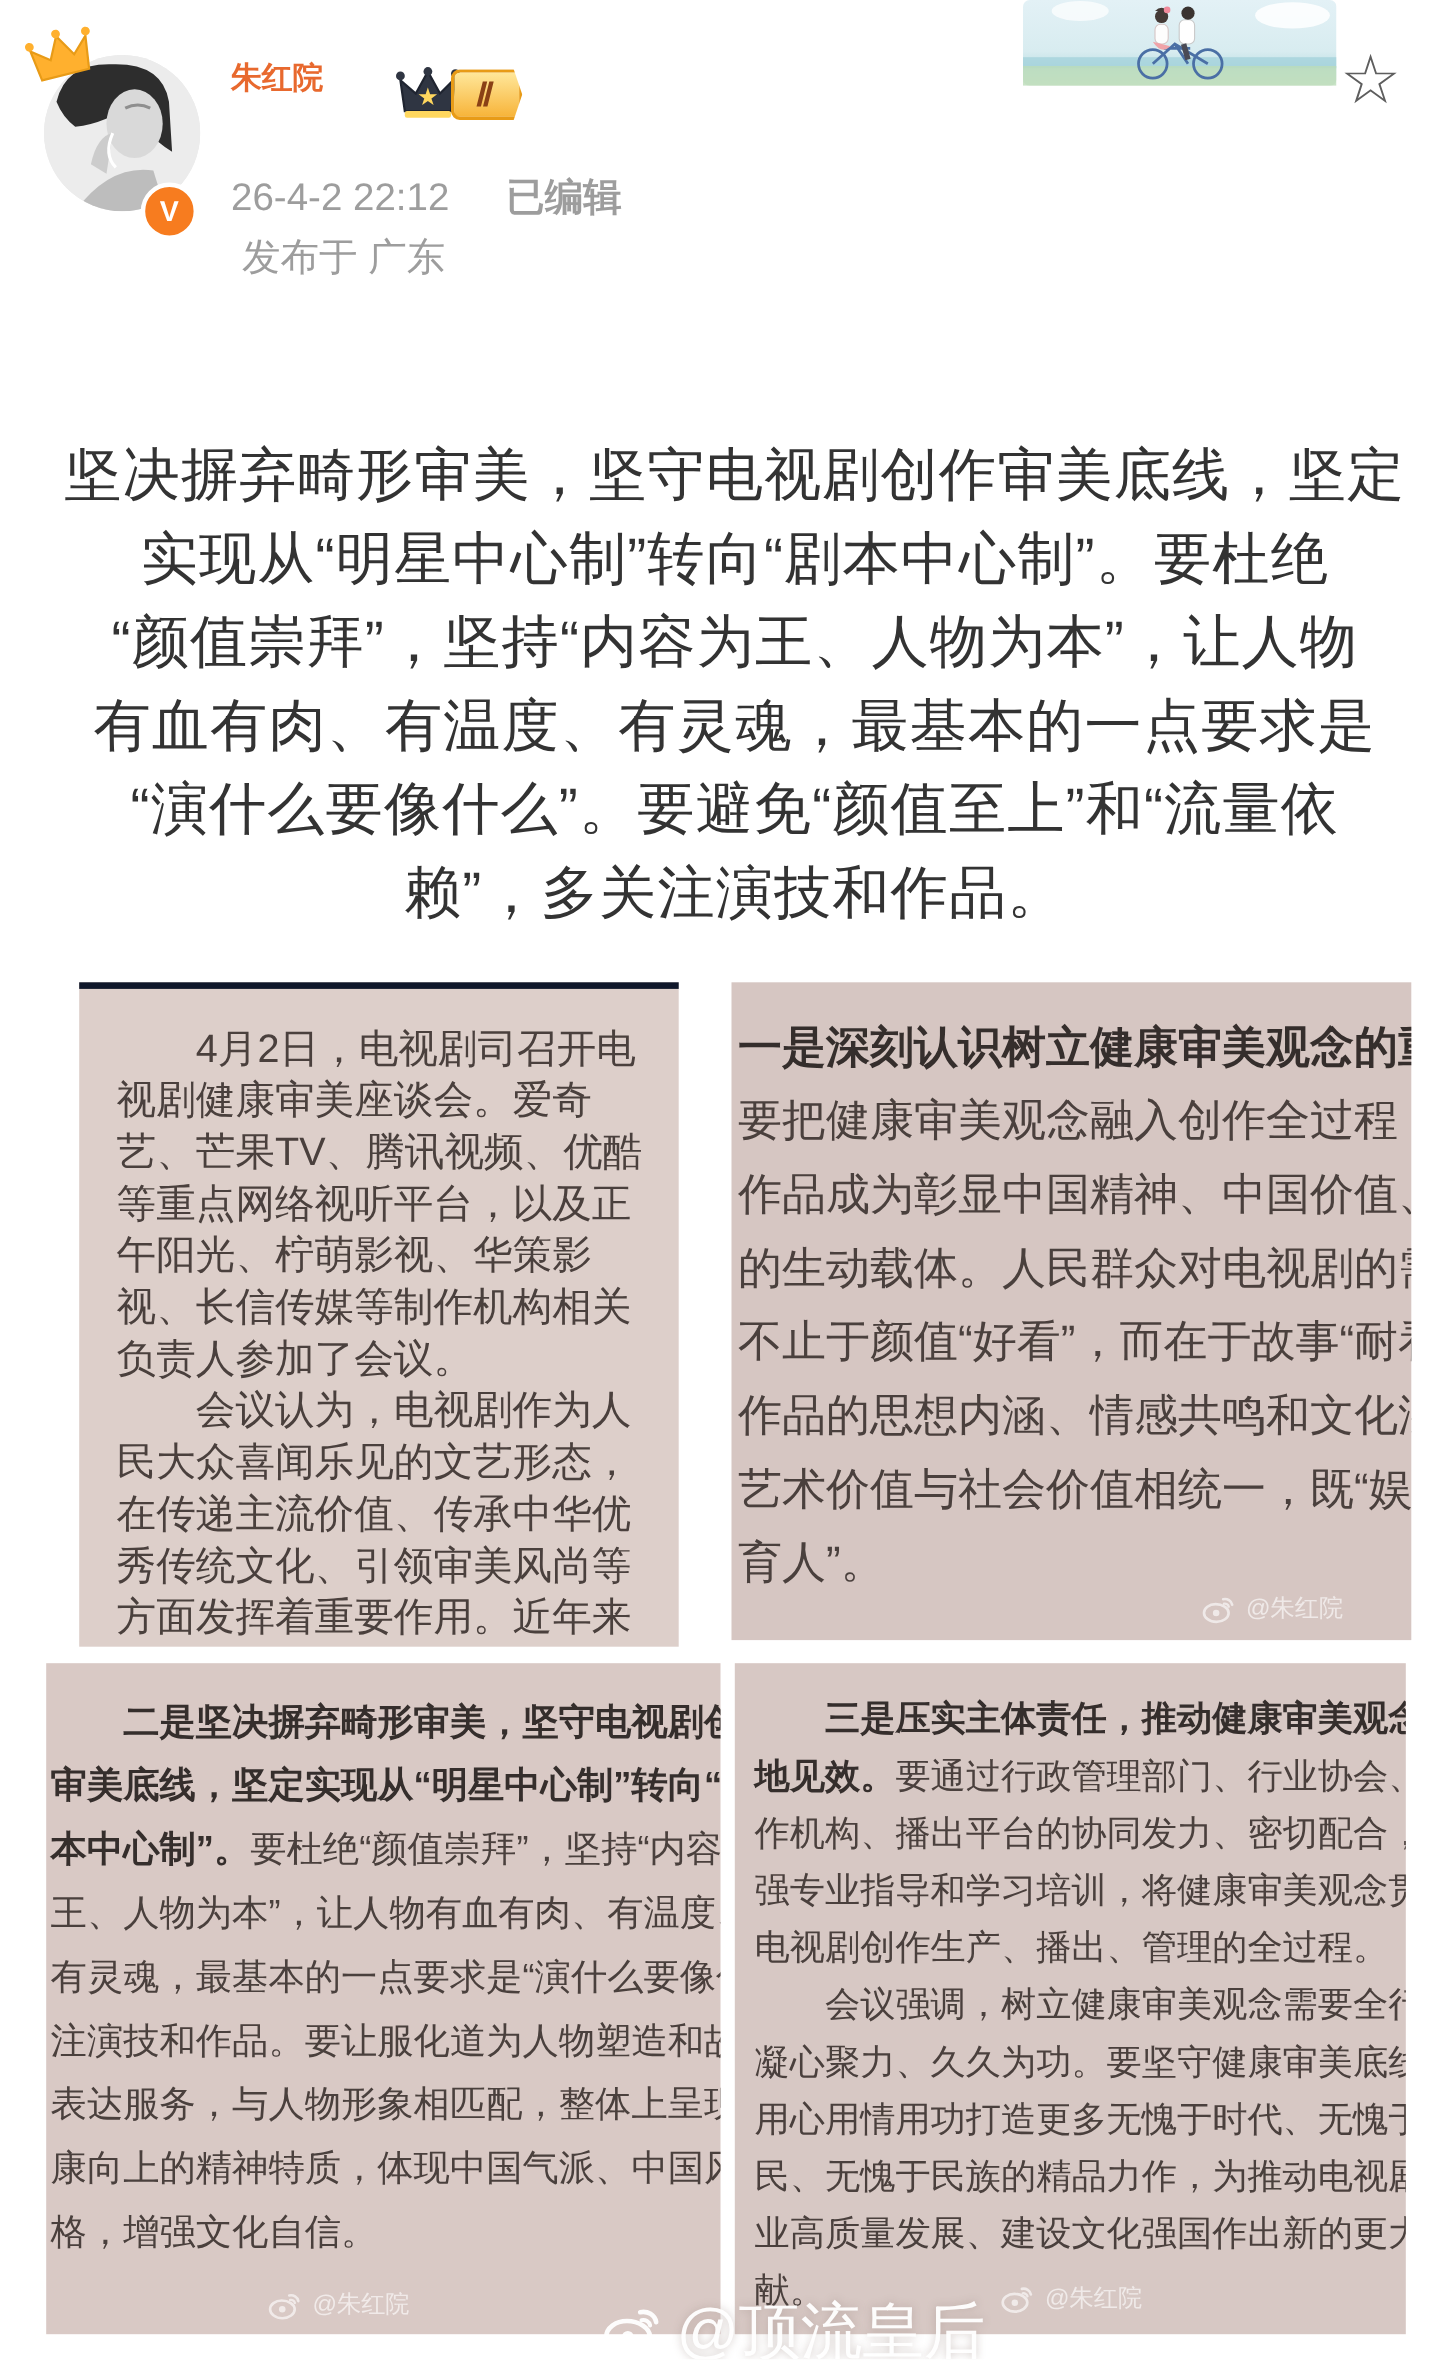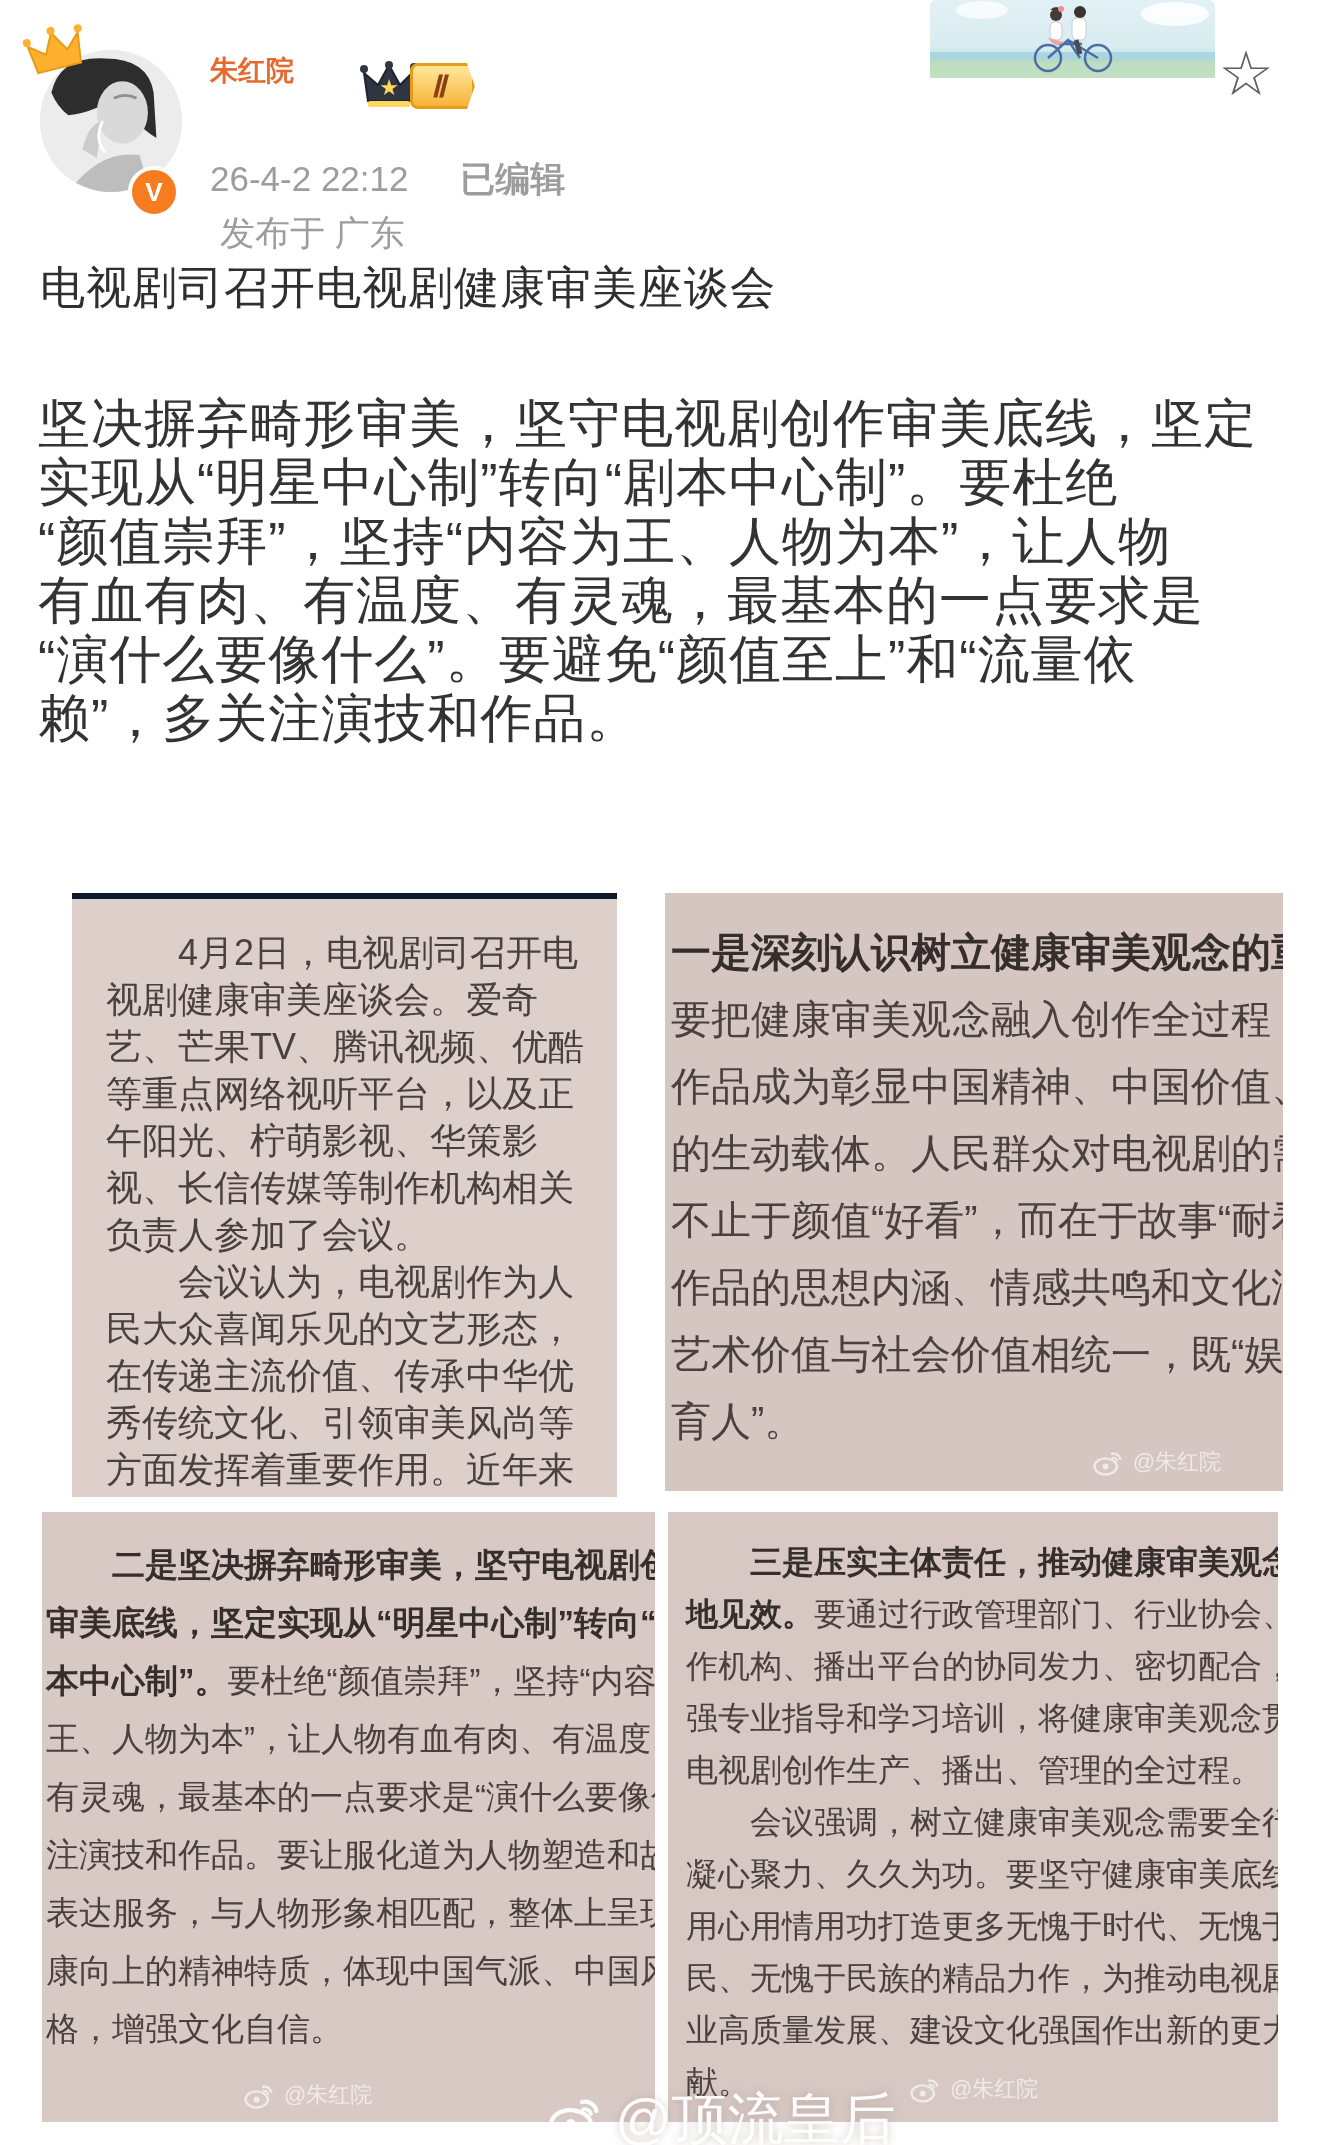--- a/index.html
+++ b/index.html
@@ -21,22 +21,22 @@
   .vip-plaque{height:40px;margin-left:-8px;padding:0 26px 0 18px;background:linear-gradient(#ffe79a,#f7b43a);
       border:3px solid #e89b17;border-radius:8px 4px 4px 8px;display:flex;align-items:center;
       clip-path:polygon(0 0,88% 0,100% 50%,88% 100%,0 100%);}
   .vip-lvl{font-family:"Liberation Serif",serif;font-style:italic;font-weight:bold;font-size:30px;color:#8a4116;}
   .meta1{position:absolute;left:210px;top:156px;font-size:35px;color:#9d9d9d;}
   .meta1 .edited{margin-left:42px;font-weight:bold;}
   .meta2{position:absolute;left:210px;top:210px;font-size:35px;color:#9d9d9d;margin-left:10px;}
 
   
   .post-title{position:absolute;left:40px;top:258px;font-size:45px;font-weight:500;color:#2f2f2f;letter-spacing:1px;}
-  .post-body{position:absolute;left:38px;top:394px;width:1260px;font-size:52px;line-height:59px;
-             color:#333333;white-space:pre-line;letter-spacing:1px;}
+  .post-body{position:absolute;left:38px;top:394px;width:1260px;font-size:52px;line-height:76px;
+             color:#333333;white-space:pre-line;letter-spacing:1px;text-align:center;}
 
   
   .photo{position:absolute;overflow:hidden;cursor:pointer;color:#4a403d;}
   .photo-1{left:72px;top:893px;width:545px;height:598px;background:#ddcfca;border-top:6px solid #0f172a;}
   .photo-2{left:665px;top:893px;width:618px;height:598px;background:#d6c6c2;}
   .photo-3{left:42px;top:1512px;width:613px;height:610px;background:#d9c9c5;}
   .photo-4{left:668px;top:1512px;width:610px;height:610px;background:#d7c8c4;}
   .doc1{padding:30px 22px 0 34px;font-size:36px;line-height:47px;}
   .doc1 p{margin:0;text-indent:2em;}
   .doc2{padding:26px 0 0 6px;font-size:40px;line-height:67px;}
@@ -125,21 +125,20 @@
       <span class="vip-lvl">Ⅱ</span>
     </div>
   </div>
 
   <div class="meta1">
     <span>26-4-2 22:12</span>
     <span class="edited">已编辑</span>
   </div>
   <div class="meta2">发布于 广东</div>
 
-  <div class="post-title">电视剧司召开电视剧健康审美座谈会</div>
   <div class="post-body">坚决摒弃畸形审美，坚守电视剧创作审美底线，坚定
 实现从“明星中心制”转向“剧本中心制”。要杜绝
 “颜值崇拜”，坚持“内容为王、人物为本”，让人物
 有血有肉、有温度、有灵魂，最基本的一点要求是
 “演什么要像什么”。要避免“颜值至上”和“流量依
 赖”，多关注演技和作品。</div>
 
   <div class="photo photo-1">
     <div class="doc1">
       <p>4月2日，电视剧司召开电视剧健康审美座谈会。爱奇艺、芒果TV、腾讯视频、优酷等重点网络视听平台，以及正午阳光、柠萌影视、华策影视、长信传媒等制作机构相关负责人参加了会议。</p>

